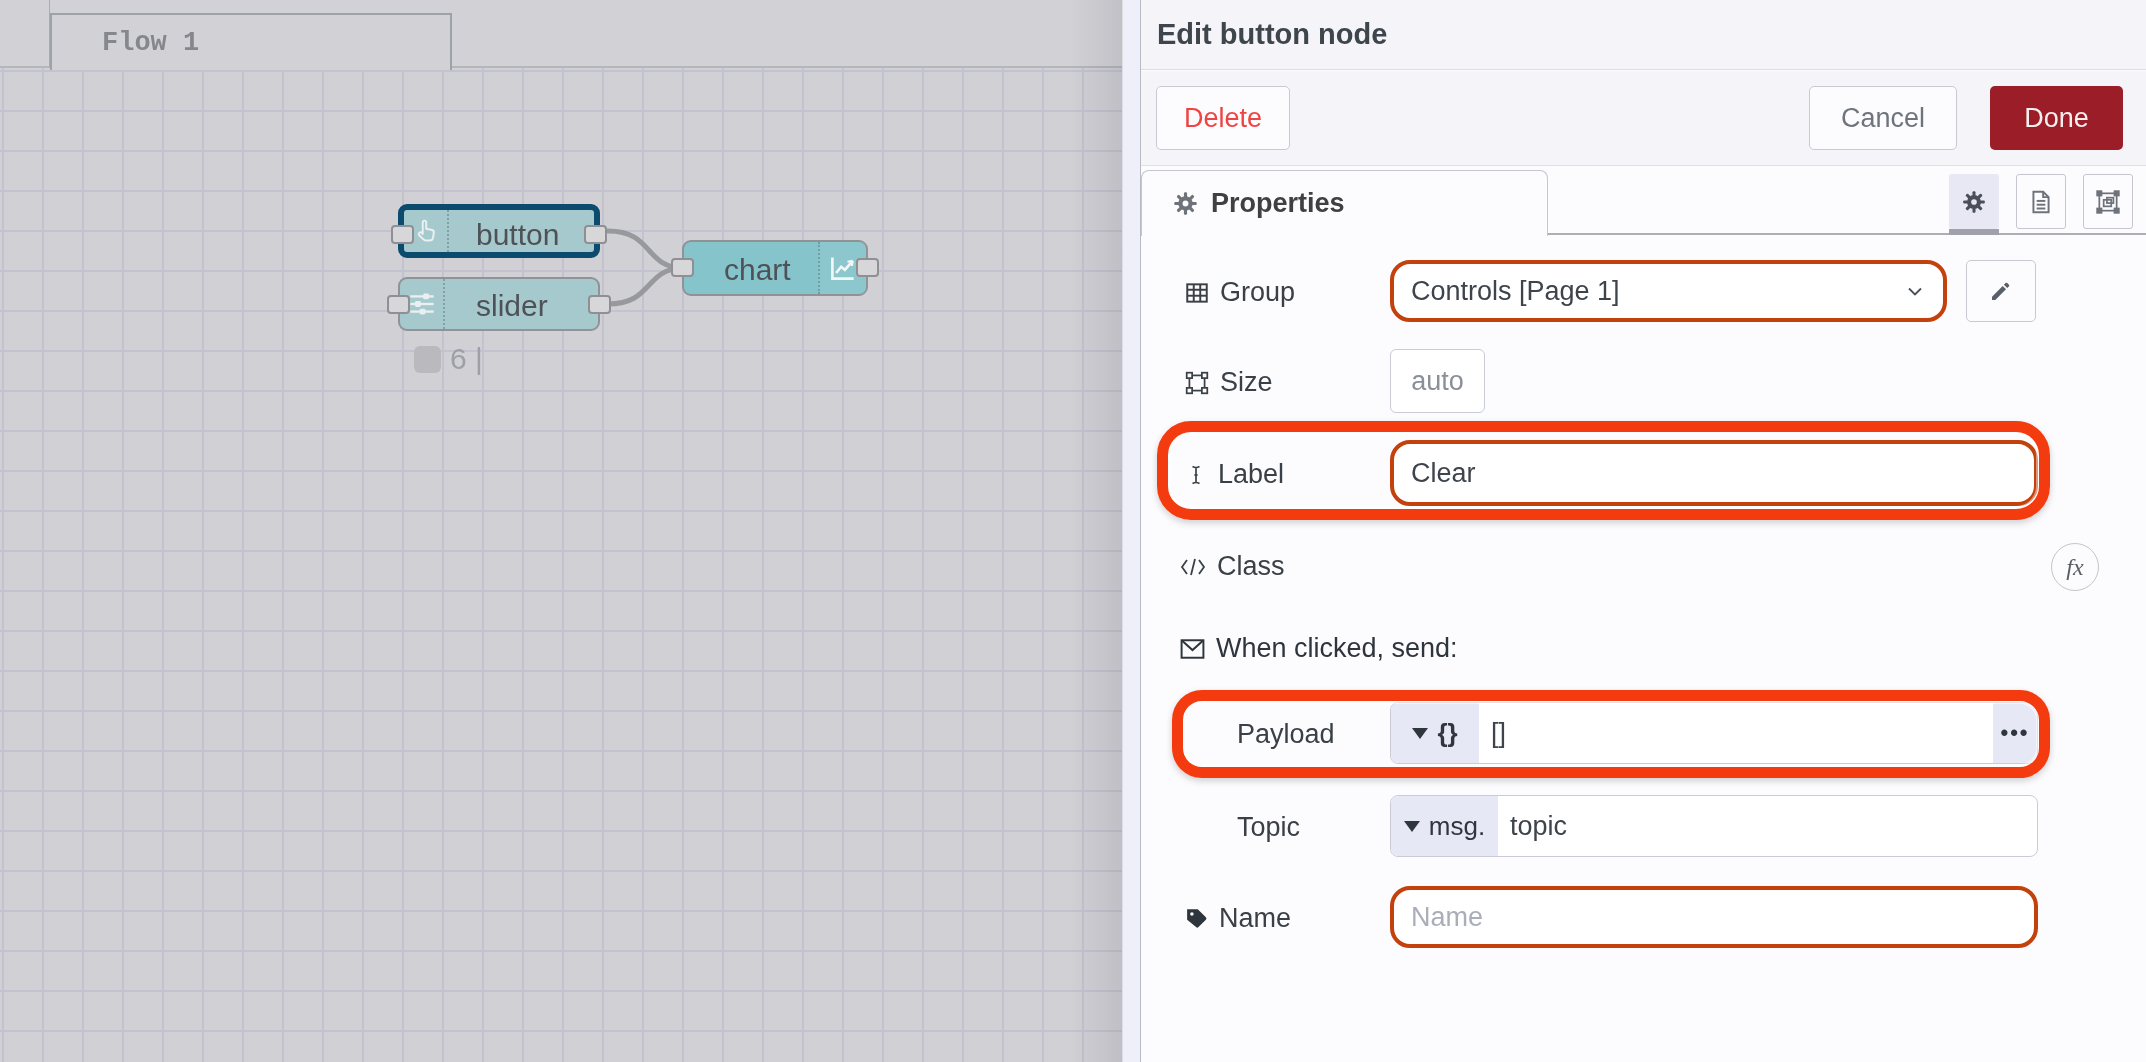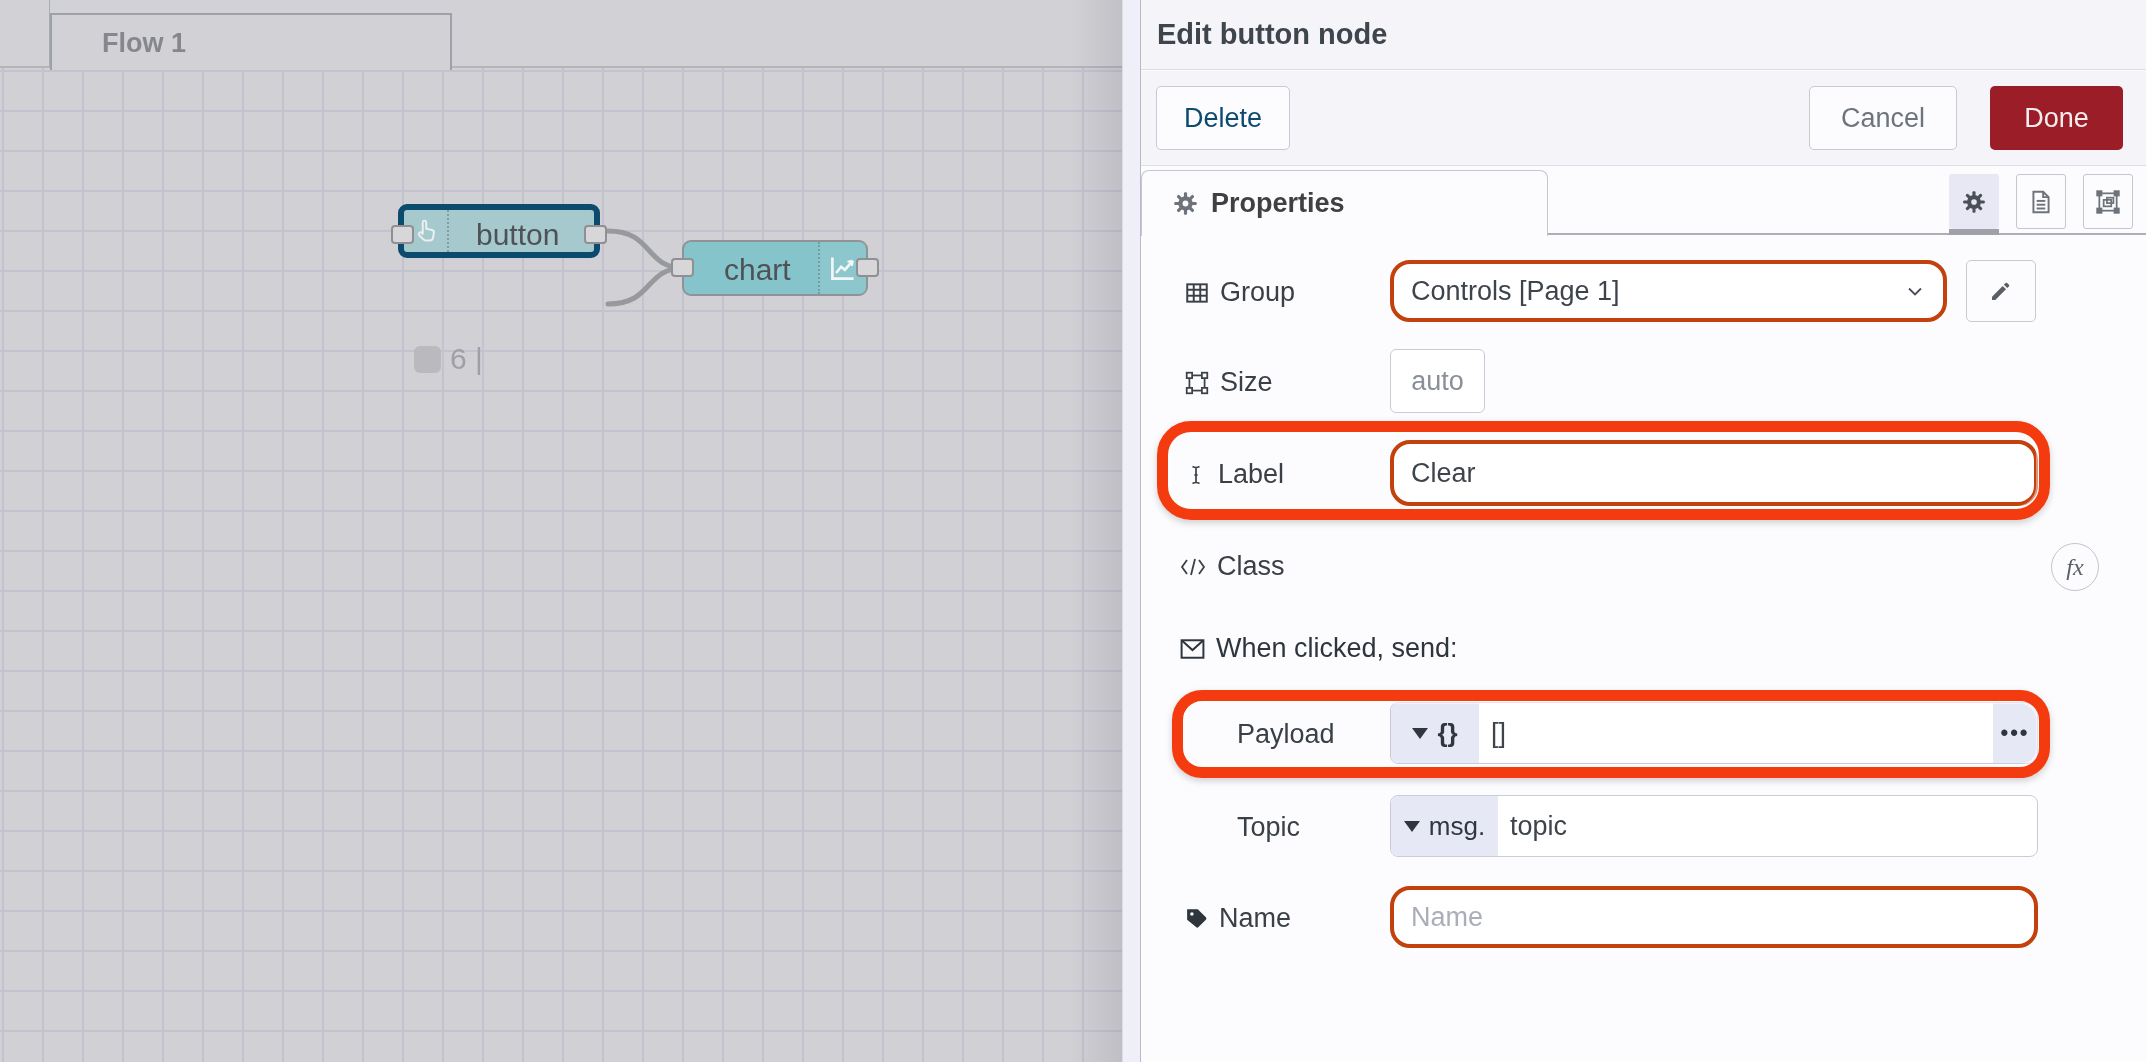--- a/index.html
+++ b/index.html
@@ -5,21 +5,21 @@
   * { margin:0; padding:0; box-sizing:border-box; }
   html,body { width:2146px; height:1062px; overflow:hidden; font-family:"Liberation Sans", sans-serif; }
   .abs { position:absolute; }
   #stage { position:relative; width:2146px; height:1062px; background:#FCFCFE; }
 
   
   #workspace { left:0; top:0; width:1122px; height:1062px; background:#D0D0D5; }
   #tabbar { left:0; top:0; width:1122px; height:68px; background:#D2D2D6; border-bottom:2px solid #B5B5BC; }
   #tabbar .stub { left:0; top:0; width:50px; height:68px; border-right:1px solid #ABABB3; }
   #flow-tab { left:50px; top:13px; width:402px; height:57px; background:#D2D2D6;
-    border:2px solid #9DA1A8; border-bottom:none; z-index:3; }
+    border:2px solid #9DA1A8; border-bottom:none; z-index:3;font-family:Liberation Mono, monospace; }
   #flow-tab span { position:absolute; left:50px; top:13px; font-size:27px; font-weight:700; color:#85878D; }
   #grid { left:0; top:68px; width:1122px; height:994px;
     background-color:#D0D0D5;
     background-image:linear-gradient(#C3C3CF 2px, transparent 2px),
                      linear-gradient(90deg,#C3C3CF 2px, transparent 2px);
     background-size:40px 40px; background-position:2px 2px; }
   #canvas-shade { left:1070px; top:0px; width:52px; height:1062px;
     background:linear-gradient(to right, rgba(0,0,0,0), rgba(40,40,60,0.10)); pointer-events:none; z-index:4;}
 
   
@@ -41,21 +41,21 @@
 
   
   #scroll-strip { left:1122px; top:0; width:18px; height:1062px; background:#EEEFF8; border-left:1px solid #DCDCE6; }
 
   
   #panel { left:1140px; top:0; width:1006px; height:1062px; background:#FCFCFE; border-left:1px solid #BABAC2; }
   #panel-header { left:1141px; top:0; width:1005px; height:70px; background:#F4F4F9; border-bottom:1px solid #DDDDE4; }
   #panel-title { left:1157px; top:18px; font-size:29px; font-weight:700; color:#3E454D; }
   #panel-toolbar { left:1141px; top:71px; width:1005px; height:95px; background:#F4F4F9; border-bottom:1px solid #DEDEE6; }
   .btn { position:absolute; border-radius:5px; font-size:27px; display:flex; align-items:center; justify-content:center; cursor:default; }
-  #btn-delete { left:1156px; top:86px; width:134px; height:64px; background:#FCFCFE; border:1px solid #C9C9D3; color:#0c4a6e; }
+  #btn-delete { left:1156px; top:86px; width:134px; height:64px; background:#FCFCFE; border:1px solid #C9C9D3; color:#ef4444; }
   #btn-cancel { left:1809px; top:86px; width:148px; height:64px; background:#FCFCFE; border:1px solid #C9C9D3; color:#6E747C; }
   #btn-done { left:1990px; top:86px; width:133px; height:64px; background:#9B1D28; color:#F6EFEF; }
 
   #tabrow-border { left:1548px; top:233px; width:598px; height:2px; background:#AEAEB6; }
   #properties-tab { left:1141px; top:170px; width:407px; height:66px; background:#FCFCFE;
     border:1px solid #C6C6D0; border-bottom:none; border-radius:8px 8px 0 0; z-index:2;
     display:flex; align-items:center; }
   #properties-tab .tab-label { font-size:27px; font-weight:700; color:#404040; margin-left:12px; }
   #properties-tab .tab-gear { margin-left:30px; }
   .mini-btn { position:absolute; top:174px; width:50px; height:55px; border-radius:3px;
@@ -115,20 +115,35 @@
       <div class="port" style="left:-13px; top:15px;"></div>
       <div class="port" style="right:-13px; top:15px;"></div>
       <div class="icon-zone">
         <svg class="ic" width="28" height="28" viewBox="0 0 24 24">
             <path d="M9.2 12V4.6a1.5 1.5 0 0 1 3 0V10l5 1.1a2 2 0 0 1 1.5 2.2l-.6 4.2a3 3 0 0 1-3 2.6h-3.2a3 3 0 0 1-2.1-.9l-3.6-3.6a1.45 1.45 0 0 1 2.05-2.05l.95.95z" fill="none" stroke="#EAF0F1" stroke-width="1.7" stroke-linejoin="round"></path>
           </svg>
       </div>
       <div class="node-label">button</div>
     </div>
 
+    <div id="node-slider" class="node">
+      <div class="port" style="left:-13px; top:16px;"></div>
+      <div class="port" style="right:-13px; top:16px;"></div>
+      <div class="icon-zone">
+        <svg class="ic" width="28" height="28" viewBox="0 0 24 24" stroke="#EAF0F1" stroke-width="2">
+          <line x1="2" y1="5.5" x2="22" y2="5.5"></line>
+            <rect x="13" y="3" width="5" height="5" rx="1.2" fill="#EAF0F1" stroke="none"></rect>
+          <line x1="2" y1="12" x2="22" y2="12"></line>
+            <rect x="6" y="9.5" width="5" height="5" rx="1.2" fill="#EAF0F1" stroke="none"></rect>
+          <line x1="2" y1="18.5" x2="22" y2="18.5"></line>
+            <rect x="10" y="16" width="5" height="5" rx="1.2" fill="#EAF0F1" stroke="none"></rect>
+        </svg>
+      </div>
+      <div class="node-label">slider</div>
+    </div>
     <div id="slider-badge-box" class="abs"></div>
     <div id="slider-badge-text" class="abs">6 |</div>
 
     <div id="node-chart" class="node">
       <div class="port" style="left:-13px; top:16px;"></div>
       <div class="port" style="right:-13px; top:16px;"></div>
       <div class="icon-zone">
         <svg class="ic" width="30" height="30" viewBox="0 0 24 24" fill="none" stroke="#F2F7F7" stroke-width="2.1">
           <path d="M3.5 3.5 v17 h17"></path>
           <polyline points="6.5 16 10.5 11 13.5 13.5 19.5 6.5"></polyline>

